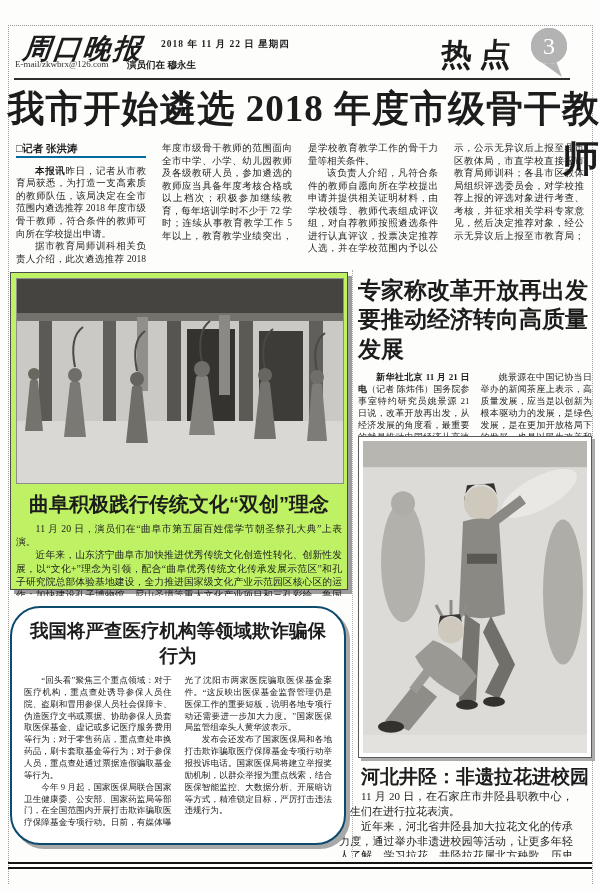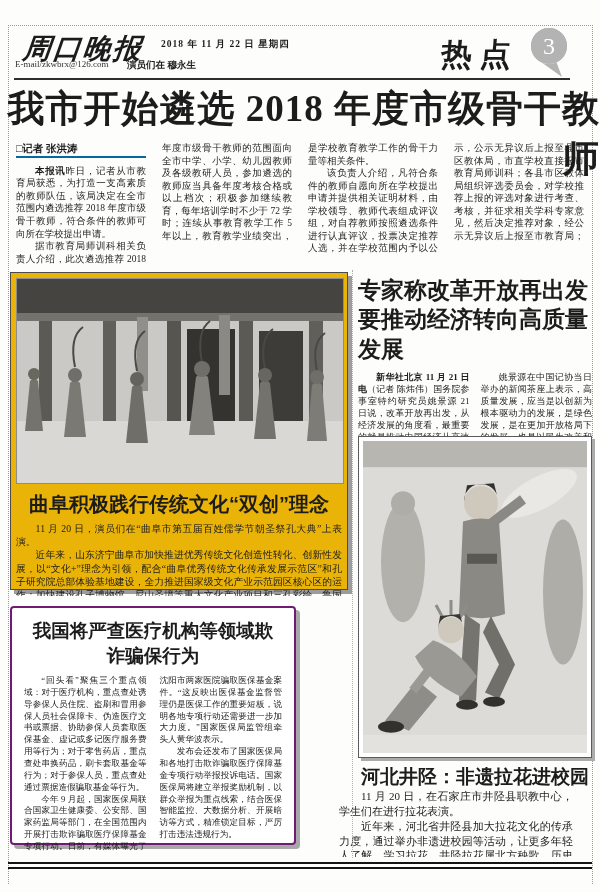--- a/index.html
+++ b/index.html
@@ -23,21 +23,21 @@
   .headline{position:absolute;left:0;top:84px;width:600px;margin:0;text-align:right;
             font-size:37px;font-weight:900;letter-spacing:1px;}
   .lead-body{position:absolute;left:16px;top:142px;width:568px;height:124px;
              column-count:4;column-gap:16px;font-size:9.5px;line-height:1.32;
              text-align:justify;overflow:hidden;}
   .byline{font-weight:bold;font-size:10.5px;border-bottom:2px solid #0369a1;
           margin:0 0 7px 0;}
   .para{margin:0;text-indent:2em;}
   .dl{font-weight:bold;}
   
-  .qufu-box{position:absolute;left:10px;top:272px;width:338px;height:318px;background:#eab308;
+  .qufu-box{position:absolute;left:10px;top:272px;width:338px;height:318px;background:#bef264;
             border:1px solid #4b4b4b;box-shadow:4px 4px 0 #9c9c9c;box-sizing:border-box;padding:5px;}
   .photo{display:block;width:100%;}
   .photo-frame{border:1px solid #8d8d8d;}
   .qufu-title{margin:7px 0 4px 0;text-align:center;font-size:20px;font-weight:900;
               font-family:"Liberation Sans","DejaVu Sans",sans-serif;}
   .qufu-caption{font-size:9.8px;line-height:1.35;text-align:justify;height:74px;overflow:hidden;}
   .credit{float:right;margin-left:1em;}
   
   .economy{position:absolute;left:358px;top:262px;width:234px;margin-top:14px;}
   .economy h2{margin:0 0 8px 0;font-size:23px;line-height:1.28;font-weight:900;
@@ -45,22 +45,22 @@
   .economy-body{column-count:2;column-gap:11px;font-size:9px;line-height:1.33;
                 text-align:justify;height:102px;overflow:hidden;}
   
   .lahua-box{position:absolute;left:358px;top:436px;width:234px;height:322px;background:#fff;
              border:1px solid #5a5a5a;box-shadow:3px 3px 0 #ababab;box-sizing:border-box;padding:4px;}
   .lahua-title{position:absolute;left:358px;top:764px;width:234px;margin:0;text-align:center;
                font-size:19px;font-weight:900;font-family:"Liberation Sans","DejaVu Sans",sans-serif;}
   .lahua-caption{position:absolute;left:339px;top:789px;width:234px;font-size:11px;
                  line-height:1.35;text-align:justify;height:68px;overflow:hidden;}
   
-  .insurance-box{position:absolute;left:10px;top:606px;width:286px;height:239px;background:#fff;
-                 border:2px solid #701a75;border-radius:4px;box-shadow:4px 4px 0 #a8a8a8;
+  .insurance-box{position:absolute;left:10px;top:606px;width:336px;height:239px;background:#fff;
+                 border:2px solid #0c4a6e;border-radius:30px;box-shadow:4px 4px 0 #a8a8a8;
                  box-sizing:border-box;padding:8px 12px;}
   .insurance-box h2{margin:2px 0 7px 0;text-align:center;font-size:18.5px;font-weight:900;
                     font-family:"Liberation Sans","DejaVu Sans",sans-serif;}
   .insurance-body{column-count:2;column-gap:13px;font-size:8.6px;line-height:1.38;
                   text-align:justify;height:182px;overflow:hidden;}
   
   .col-rule{position:absolute;left:352px;top:270px;height:588px;border-left:1px dotted #b0b0b0;}
   .bottom-rule{position:absolute;left:8px;top:862px;width:584px;height:3px;
                border-top:2px solid #141414;border-bottom:2px solid #141414;}
 </style>

